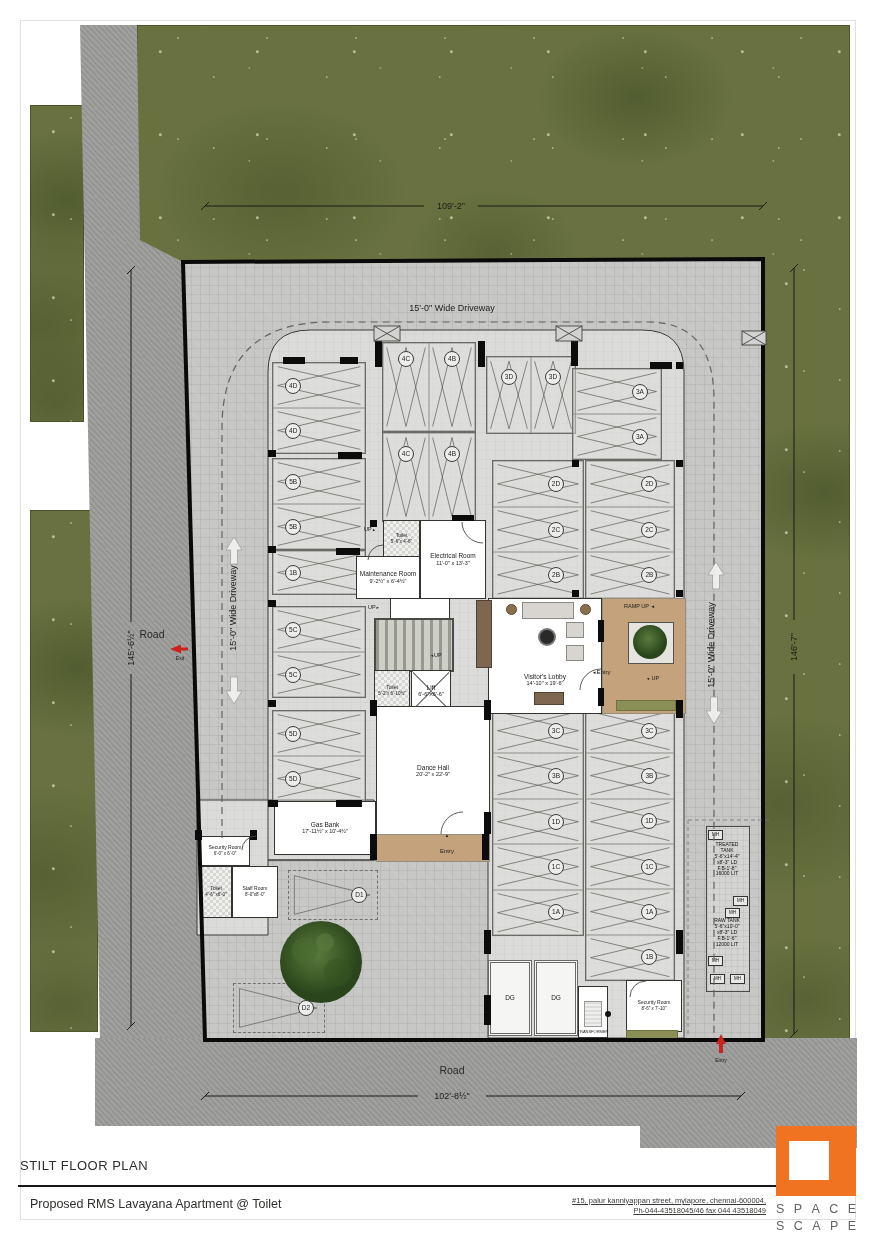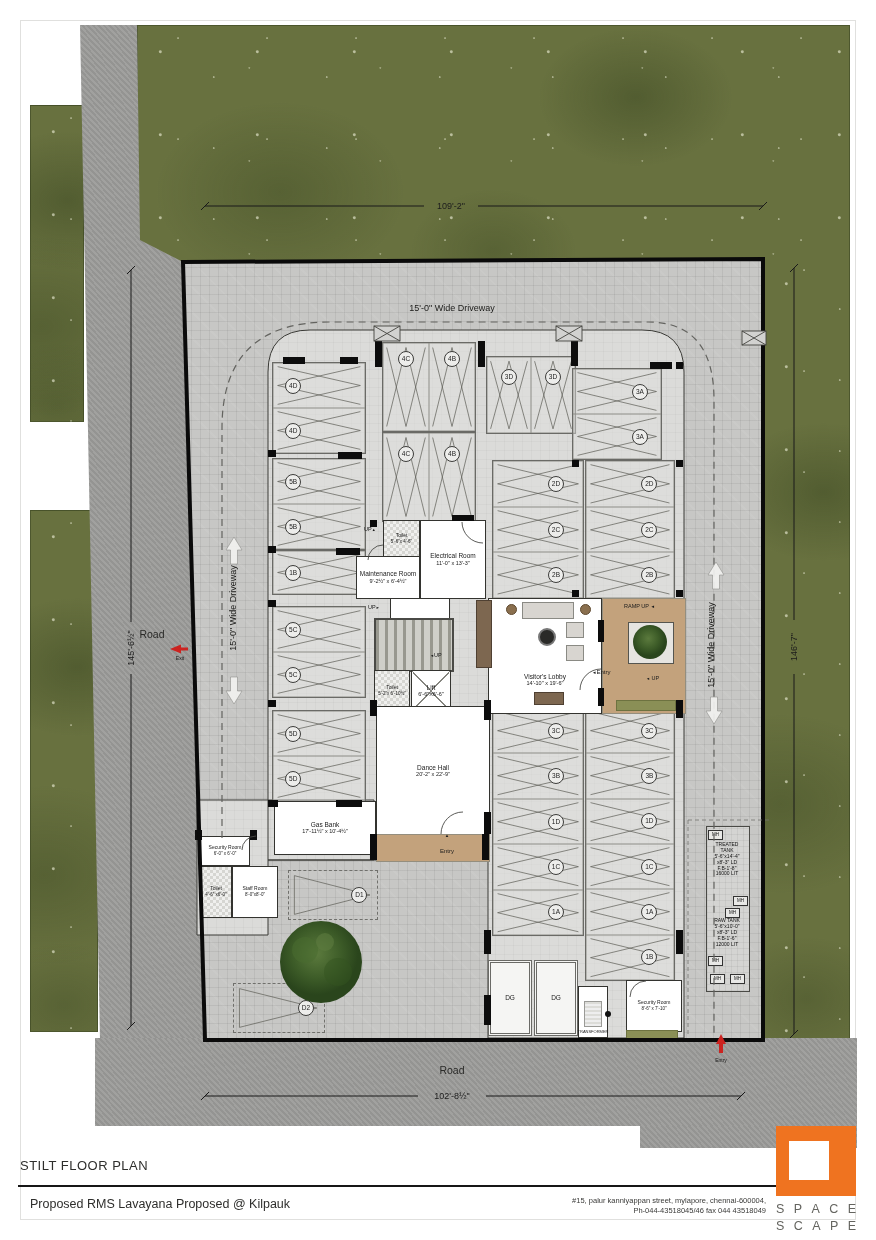--- a/index.html
+++ b/index.html
@@ -73,21 +73,21 @@
   
   .tankcol{position:absolute;left:706px;top:826px;width:42px;height:164px;background:#d4d4d2;
       border:1px solid #4a4a46;z-index:6;background-image:repeating-linear-gradient(0deg, rgba(0,0,0,.05) 0 1px, transparent 1px 6px),repeating-linear-gradient(90deg, rgba(0,0,0,.05) 0 1px, transparent 1px 6px);}
   .tanktext{position:absolute;font-size:5px;line-height:1.18;text-align:center;white-space:pre-line;color:#111;z-index:7;}
   .mh{position:absolute;border:1px solid #333;background:#e8e8e6;font-size:4.5px;line-height:7px;
       width:13px;height:8px;text-align:center;z-index:7;color:#111;}
   
   .f-title{position:absolute;left:20px;top:1158px;font-size:13px;letter-spacing:.5px;color:#2e2e2c;z-index:9;}
   .f-rule{position:absolute;left:18px;top:1185px;width:774px;height:2px;background:#161616;z-index:9;}
   .f-project{position:absolute;left:30px;top:1197px;font-size:12.5px;color:#2e2e2c;z-index:9;}
-  .f-addr{position:absolute;right:110px;top:1196px;font-size:7.5px;text-align:right;line-height:1.3;color:#3a3a38;z-index:9;}
+  .f-addr{position:absolute;right:110px;top:1196px;font-size:7.5px;text-align:right;line-height:1.3;color:#3a3a38;z-index:9;text-decoration:underline;}
   .logo-box{position:absolute;left:776px;top:1126px;width:80px;height:70px;background:#ef7320;z-index:9;}
   .logo-inner{position:absolute;left:13px;top:15px;width:40px;height:39px;background:#fff;}
   .logo-word{position:absolute;left:776px;width:80px;display:flex;justify-content:space-between;
       font-size:12.5px;color:#64645f;z-index:9;}
 </style>
 </head>
 <body>
 
 <div id="page">
   <div class="sheet"></div>
@@ -688,21 +688,21 @@
   </div>
   <div class="lbl tinylbl" style="left:430px;top:652px;font-size:5.5px;">
     <span style="font-size:4px;">◄</span><span>UP</span>
   </div>
   <div class="lbl tinylbl" style="left:646px;top:675px;font-size:5.5px;">
     <span style="font-size:4px;">◄</span> <span>UP</span>
   </div>
 
   <div class="f-title">STILT FLOOR PLAN</div>
   <div class="f-rule"></div>
-  <div class="f-project">Proposed RMS Lavayana Proposed @ Kilpauk</div>
+  <div class="f-project">Proposed RMS Lavayana Apartment @ Toilet</div>
   <div class="f-addr">
     <div>#15, palur kanniyappan street, mylapore, chennai-600004,</div>
     <div>Ph-044-43518045/46 fax 044 43518049</div>
   </div>
   <div class="logo-box">
     <div class="logo-inner"></div>
   </div>
   <div class="logo-word" style="top:1202px;">
       <span>S</span>
       <span>P</span>

